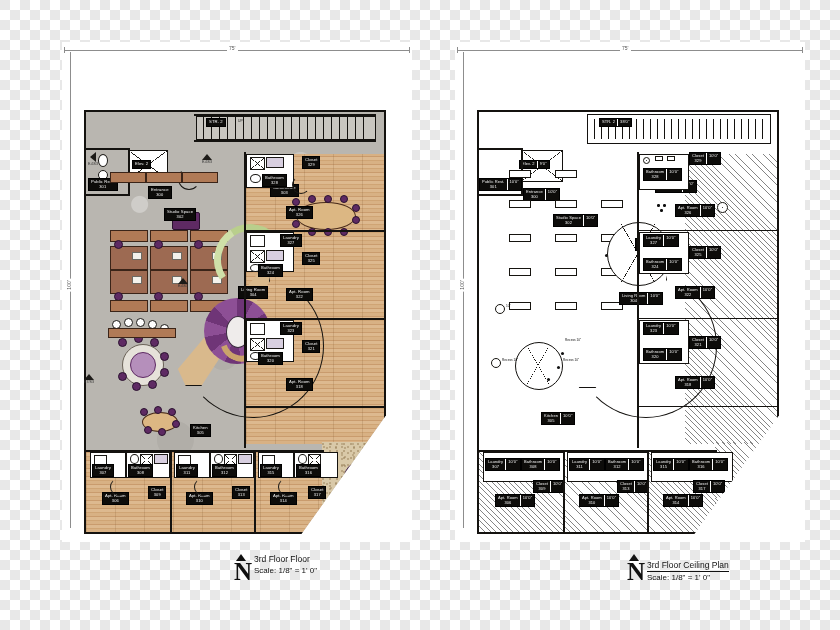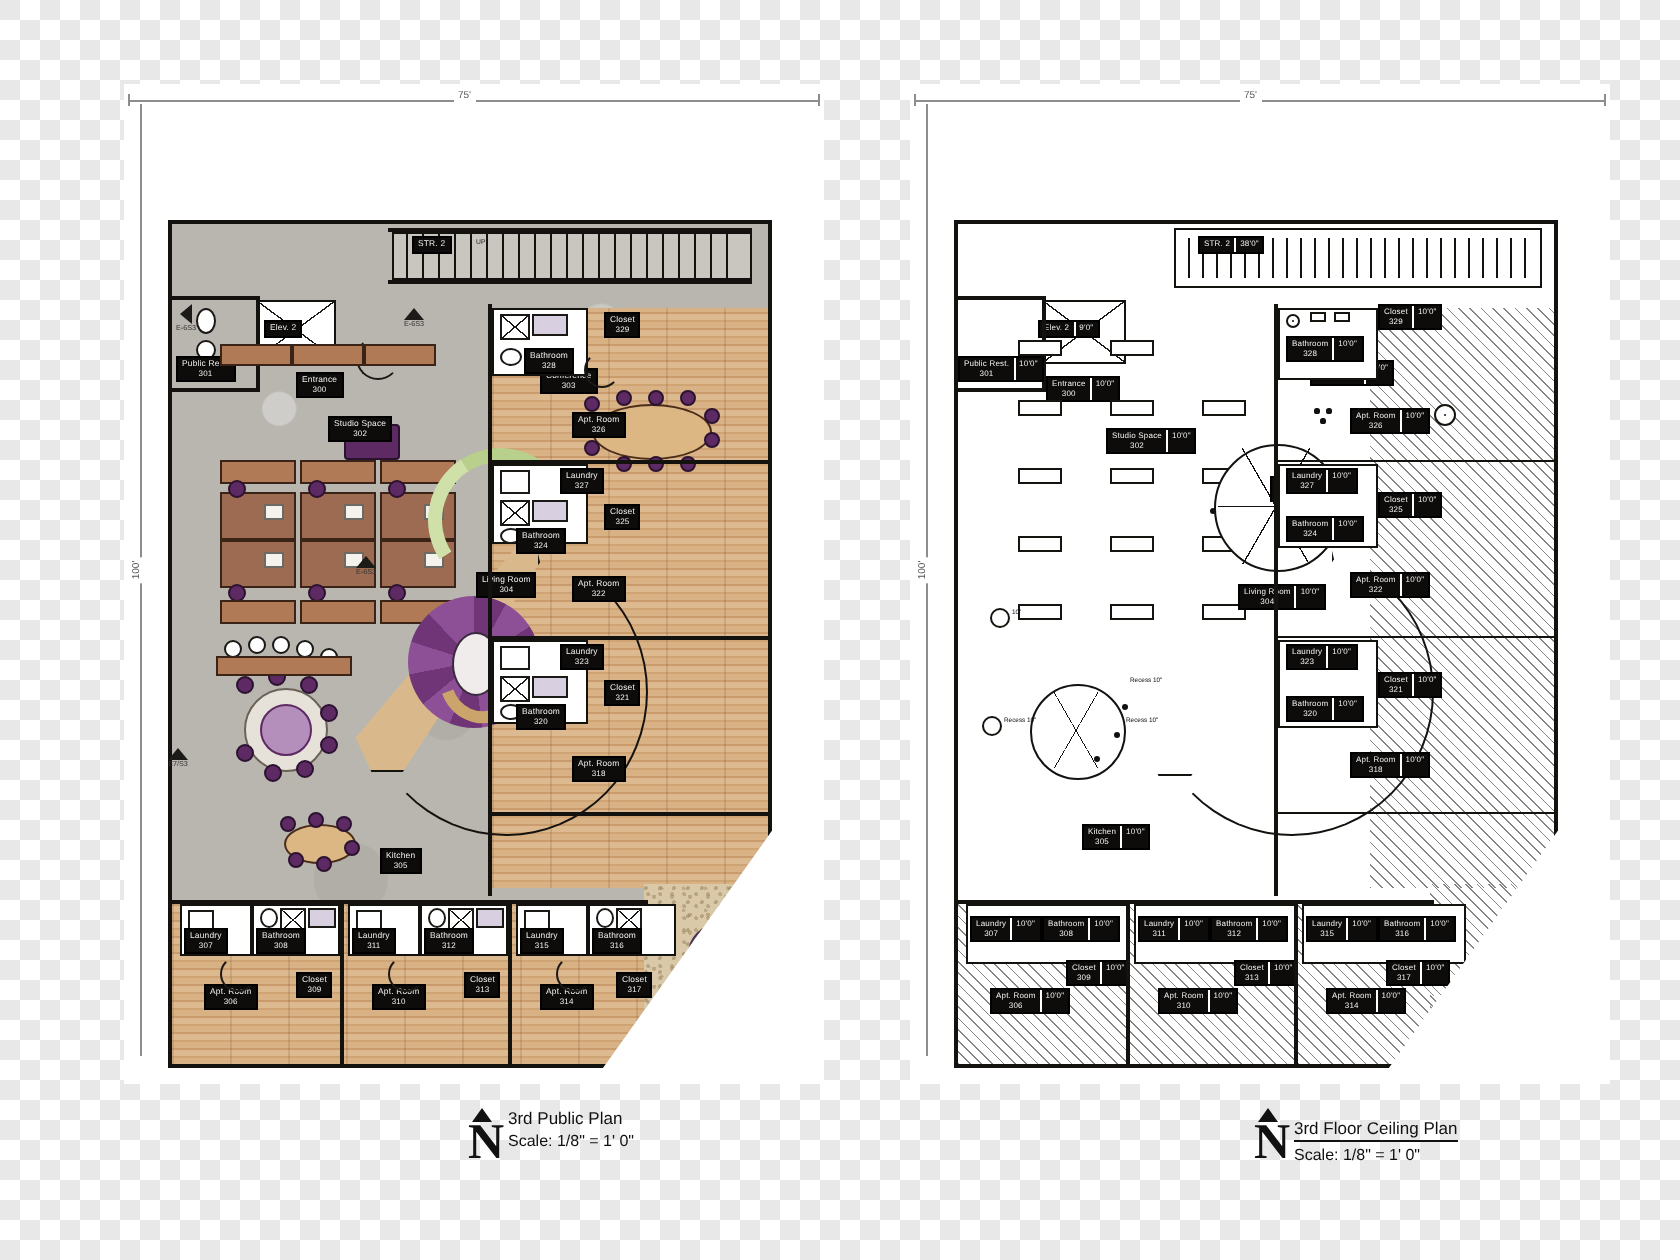--- a/index.html
+++ b/index.html
@@ -514,21 +514,21 @@
     <div class="tri"></div>
     <div class="lbl">E7/S3</div>
   </div>
 
   <div class="title-blk" style="left:172px;top:512px;">
     <div class="narrow-n">
       <div class="cap"></div>
           <div class="glyph">N</div>
     </div>
     <div class="title-txt">
-      <div class="t1">3rd Public Plan</div>
+      <div class="t1">3rd Floor Floor</div>
       <div class="t2">Scale: 1/8" = 1' 0"</div>
     </div>
   </div>
 </div>
 
 <div class="plan" id="plan-ceiling">
   <div class="white-bg"></div>
 
   <div class="dim-h" style="left:2px;top:8px;width:346px;"></div>
   <div class="tick" style="left:2px;top:5px;"></div>

